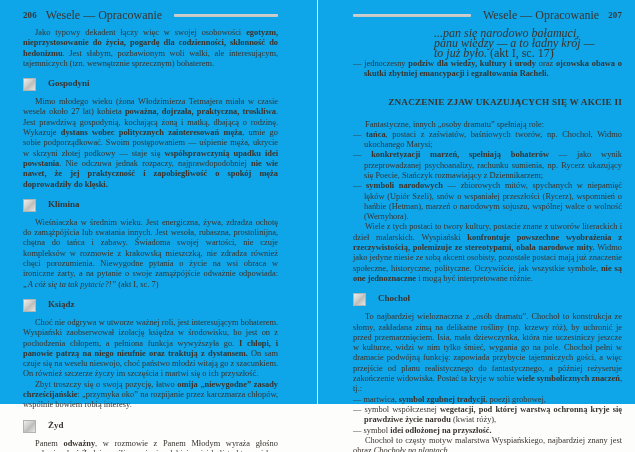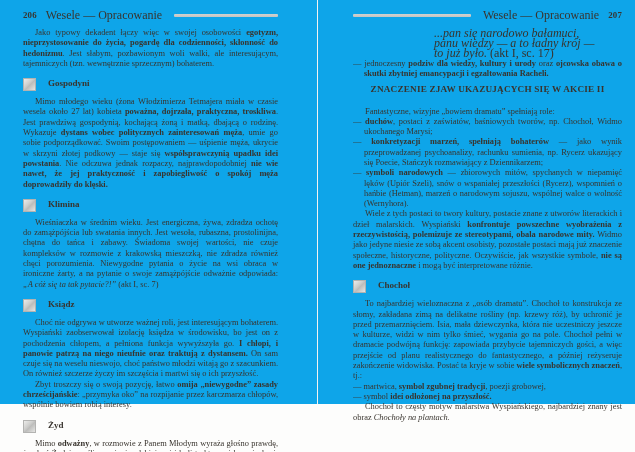--- a/index.html
+++ b/index.html
@@ -35,22 +35,22 @@
 
   .section-heading{margin:9px 0 6px 0;display:flex;align-items:flex-start;}
   .ornament{
     display:inline-block;width:13px;height:13px;margin-right:12px;
     background:linear-gradient(135deg,#ececea 0%,#cfcfcd 40%,#bdbdbb 55%,#e6e6e4 100%);
     border:1px solid #b3b3b1;box-sizing:border-box;
   }
   .section-heading-label{font-weight:bold;font-size:9px;}
 
   .center-heading{
-    text-align:center;font-weight:bold;font-size:9.2px;
-    margin:5px 0 12px 0;letter-spacing:.2px;
+    text-align:right;font-weight:bold;font-size:9.2px;
+    margin:18px 0 12px 0;letter-spacing:.2px;
   }
 
   .verse-quote{margin:3px 0 0 81px;font-size:12px;line-height:10.2px;}
   .verse-line{white-space:nowrap;}
 </style>
 </head>
 <body>
 
 <div class="spread">
 
@@ -76,50 +76,51 @@
           <div class="section-heading">
             <span class="ornament"></span>
             <span class="section-heading-label">Ksiądz</span>
           </div>
           <div class="paragraph"><span>Choć nie odgrywa w utworze ważnej roli, jest interesującym bohaterem. Wyspiański zaobserwował izolację księdza w środowisku, bo jest on z pochodzenia chłopem, a pełniona funkcja wywyższyła go. </span><span class="bold">I chłopi, i panowie patrzą na niego nieufnie oraz traktują z dystansem.</span><span> On sam czuje się na weselu nieswojo, choć państwo młodzi witają go z szacunkiem. On również szczerze życzy im szczęścia i martwi się o ich przyszłość.</span></div>
           <div class="paragraph"><span>Zbyt troszczy się o swoją pozycję, łatwo </span><span class="bold">omija „niewygodne” zasady chrześcijańskie</span><span>: „przymyka oko” na rozpijanie przez karczmarza chłopów, wspólnie bowiem robią interesy.</span></div>
           <div class="section-heading">
             <span class="ornament"></span>
             <span class="section-heading-label">Żyd</span>
           </div>
-          <div class="paragraph"><span>Mimo </span><span class="bold">odważny</span><span>, w rozmowie z Panem Młodym wyraża głośno prawdę, że choć Żydzi wrośli w pejzaż polskiej wsi i byli traktowani bez niechęci, robiono z nimi interesy, to spotykali się z chłopskim buntem, gdy bezlitośnie ściągali długi. Charakteryzują go również:</span></div>
+          <div class="paragraph"><span>Panem </span><span class="bold">odważny</span><span>, w rozmowie z Panem Młodym wyraża głośno prawdę, że choć Żydzi wrośli w pejzaż polskiej wsi i byli traktowani bez niechęci, robiono z nimi interesy, to spotykali się z chłopskim buntem, gdy bezlitośnie ściągali długi. Charakteryzują go również:</span></div>
         </div>
     </div>
   </div>
 
   <div class="page page-right">
     <div class="text-block">
       <div class="running-head">
         <span class="head-rule"></span>
         <span class="running-title">Wesele — Opracowanie</span>
         <span class="page-num">207</span>
       </div>
       <div id="right-blocks">
           <div class="verse-quote">
             <div class="verse-line"><span class="italic">...pan się narodowo bałamuci,</span></div>
             <div class="verse-line"><span class="italic">panu wiedzy — a to ładny krój —</span></div>
             <div class="verse-line"><span class="italic">to już było.</span><span> (akt I, sc. 17)</span></div>
           </div>
           <div class="list-item"><span>— jednoczesny </span><span class="bold">podziw dla wiedzy, kultury i urody</span><span> oraz </span><span class="bold">ojcowska obawa o skutki zbytniej emancypacji i egzaltowania Racheli.</span></div>
           <div class="center-heading">ZNACZENIE ZJAW UKAZUJĄCYCH SIĘ W AKCIE II</div>
-          <div class="paragraph"><span>Fantastyczne, wizyjne „bowiem dramatu” spełniają role:</span></div>
-          <div class="list-item"><span>— </span><span class="bold">duchów</span><span>, postaci z zaświatów, baśniowych tworów, np. Chochoł, Widmo ukochanego Marysi;</span></div>
+          <div class="paragraph"><span>Fantastyczne, innych „osoby dramatu” spełniają role:</span></div>
+          <div class="list-item"><span>— </span><span class="bold">tańca</span><span>, postaci z zaświatów, baśniowych tworów, np. Chochoł, Widmo ukochanego Marysi;</span></div>
           <div class="list-item"><span>— </span><span class="bold">konkretyzacji marzeń, spełniają bohaterów</span><span> — jako wynik przeprowadzanej psychoanalizy, rachunku sumienia, np. Rycerz ukazujący się Poecie, Stańczyk rozmawiający z Dziennikarzem;</span></div>
           <div class="list-item"><span>— </span><span class="bold">symboli narodowych</span><span> — zbiorowych mitów, spychanych w niepamięć lęków (Upiór Szeli), snów o wspaniałej przeszłości (Rycerz), wspomnień o hańbie (Hetman), marzeń o narodowym sojuszu, wspólnej walce o wolność (Wernyhora).</span></div>
           <div class="paragraph"><span>Wiele z tych postaci to twory kultury, postacie znane z utworów literackich i dzieł malarskich. Wyspiański </span><span class="bold">konfrontuje powszechne wyobrażenia z rzeczywistością, polemizuje ze stereotypami, obala narodowe mity.</span><span> Widmo jako jedyne niesie ze sobą akcent osobisty, pozostałe postaci mają już znaczenie społeczne, historyczne, polityczne. Oczywiście, jak wszystkie symbole, </span><span class="bold">nie są one jednoznaczne</span><span> i mogą być interpretowane różnie.</span></div>
           <div class="section-heading">
             <span class="ornament"></span>
             <span class="section-heading-label">Chochoł</span>
           </div>
           <div class="paragraph"><span>To najbardziej wieloznaczna z „osób dramatu”. Chochoł to konstrukcja ze słomy, zakładana zimą na delikatne rośliny (np. krzewy róż), by uchronić je przed przemarznięciem. Isia, mała dziewczynka, która nie uczestniczy jeszcze w kulturze, widzi w nim tylko śmieć, wygania go na pole. Chochoł pełni w dramacie podwójną funkcję: zapowiada przybycie tajemniczych gości, a więc przejście od planu realistycznego do fantastycznego, a później reżyseruje zakończenie widowiska. Postać ta kryje w sobie </span><span class="bold">wiele symbolicznych znaczeń</span><span>, tj.:</span></div>
           <div class="list-item"><span>— martwica, </span><span class="bold">symbol zgubnej tradycji</span><span>, poezji grobowej,</span></div>
+          <div class="list-item"><span>— symbol współczesnej </span><span class="bold">wegetacji, pod której warstwą ochronną kryje się prawdziwe życie narodu</span><span> (kwiat róży),</span></div>
           <div class="list-item"><span>— symbol </span><span class="bold">idei odłożonej na przyszłość.</span></div>
           <div class="paragraph"><span>Chochoł to częsty motyw malarstwa Wyspiańskiego, najbardziej znany jest obraz </span><span class="italic">Chochoły na plantach.</span></div>
         </div>
     </div>
   </div>
 
 </div>
 
 </body></html>

